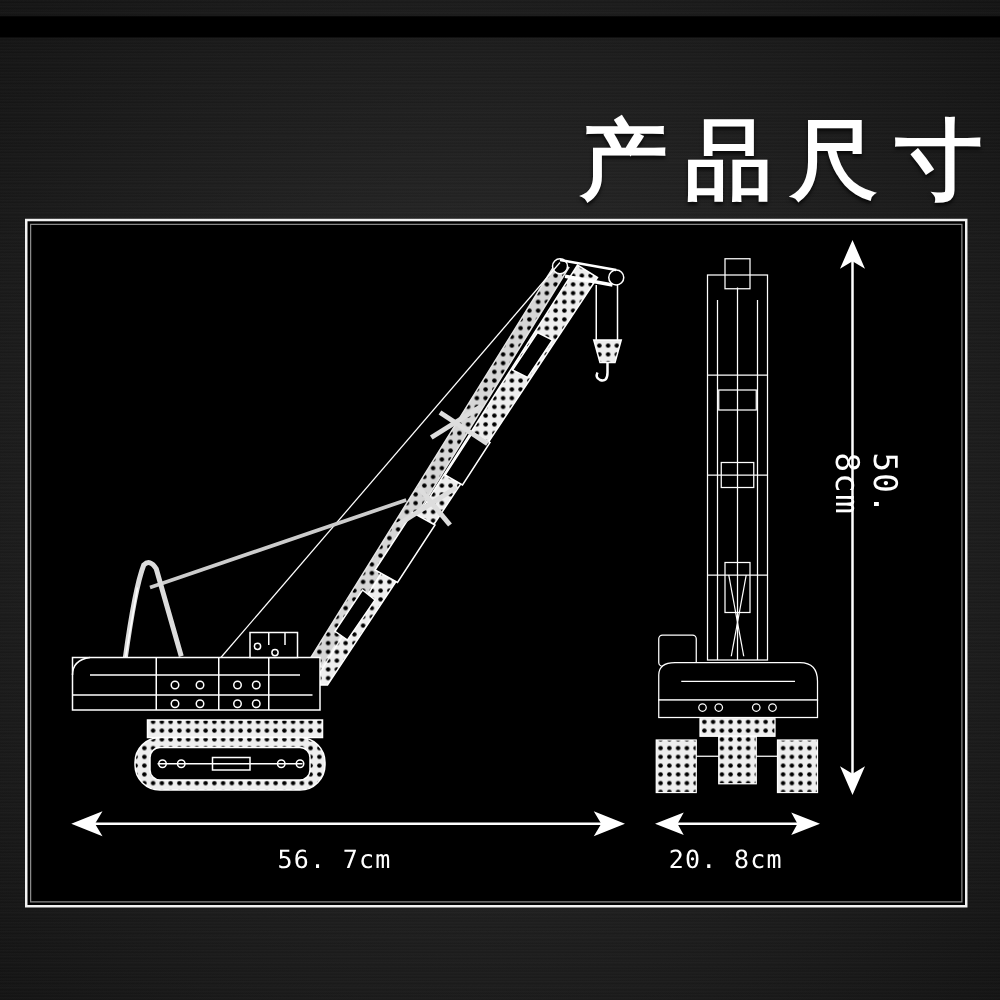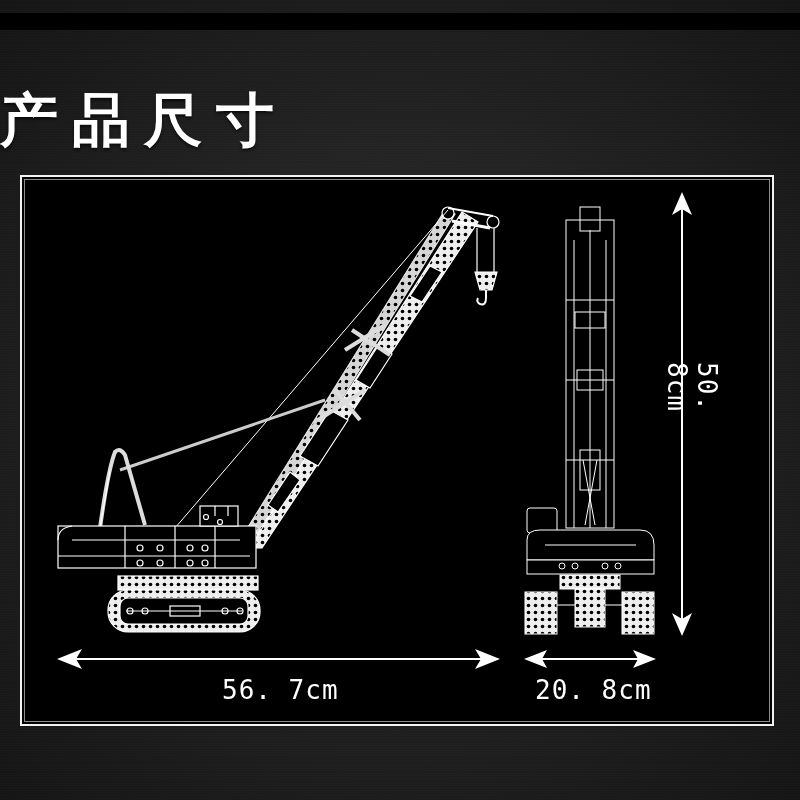--- a/index.html
+++ b/index.html
@@ -6,32 +6,32 @@
   html, body { width:800px; height:800px; overflow:hidden; background:#1c1c1c; }
   body { position:relative; font-family:"DejaVu Sans", sans-serif; }
   .bg {
     position:absolute; inset:0;
     background:
       repeating-linear-gradient(180deg, rgba(255,255,255,0.025) 0px, rgba(0,0,0,0.05) 2px, rgba(255,255,255,0.02) 3px, rgba(0,0,0,0.04) 5px),
       radial-gradient(ellipse at 50% 50%, #303030 0%, #1e1e1e 60%, #141414 100%);
   }
   .top-band { position:absolute; left:0; top:13px; width:800px; height:17px; background:#000; }
   .title {
-    position:absolute; left:0; top:82px; width:800px; text-align:left;
-    color:#fff; font-size:58px; font-weight:bold; letter-spacing:14px;
+    position:absolute; left:0; top:82px; width:800px; text-align:right;
+    color:#fff; font-size:70px; font-weight:bold; letter-spacing:14px;
     font-family:"DejaVu Sans", sans-serif;
     text-shadow: 0 2px 3px rgba(0,0,0,0.7);
   }
   .frame {
     position:absolute; left:20px; top:175px; width:754px; height:551px;
     background:#000; border:2px solid #f2f2f2; outline:1px solid #8a8a8a; outline-offset:-5px;
   }
   svg.draw { position:absolute; left:0; top:0; }
   .dim-label {
-    position:absolute; color:#fff; font-family:"DejaVu Sans Mono", monospace; font-size:26px; letter-spacing:1px;
+    position:absolute; color:#fff; font-family:"DejaVu Sans Mono", monospace; font-size:20px; letter-spacing:1px;
   }
   .dim-v {
     position:absolute; color:#fff; font-family:"DejaVu Sans Mono", monospace; font-size:26px; letter-spacing:1px;
     transform-origin: left top; transform: rotate(90deg);
   }
 </style>
 </head>
 <body>
 
 <div class="bg"></div>

